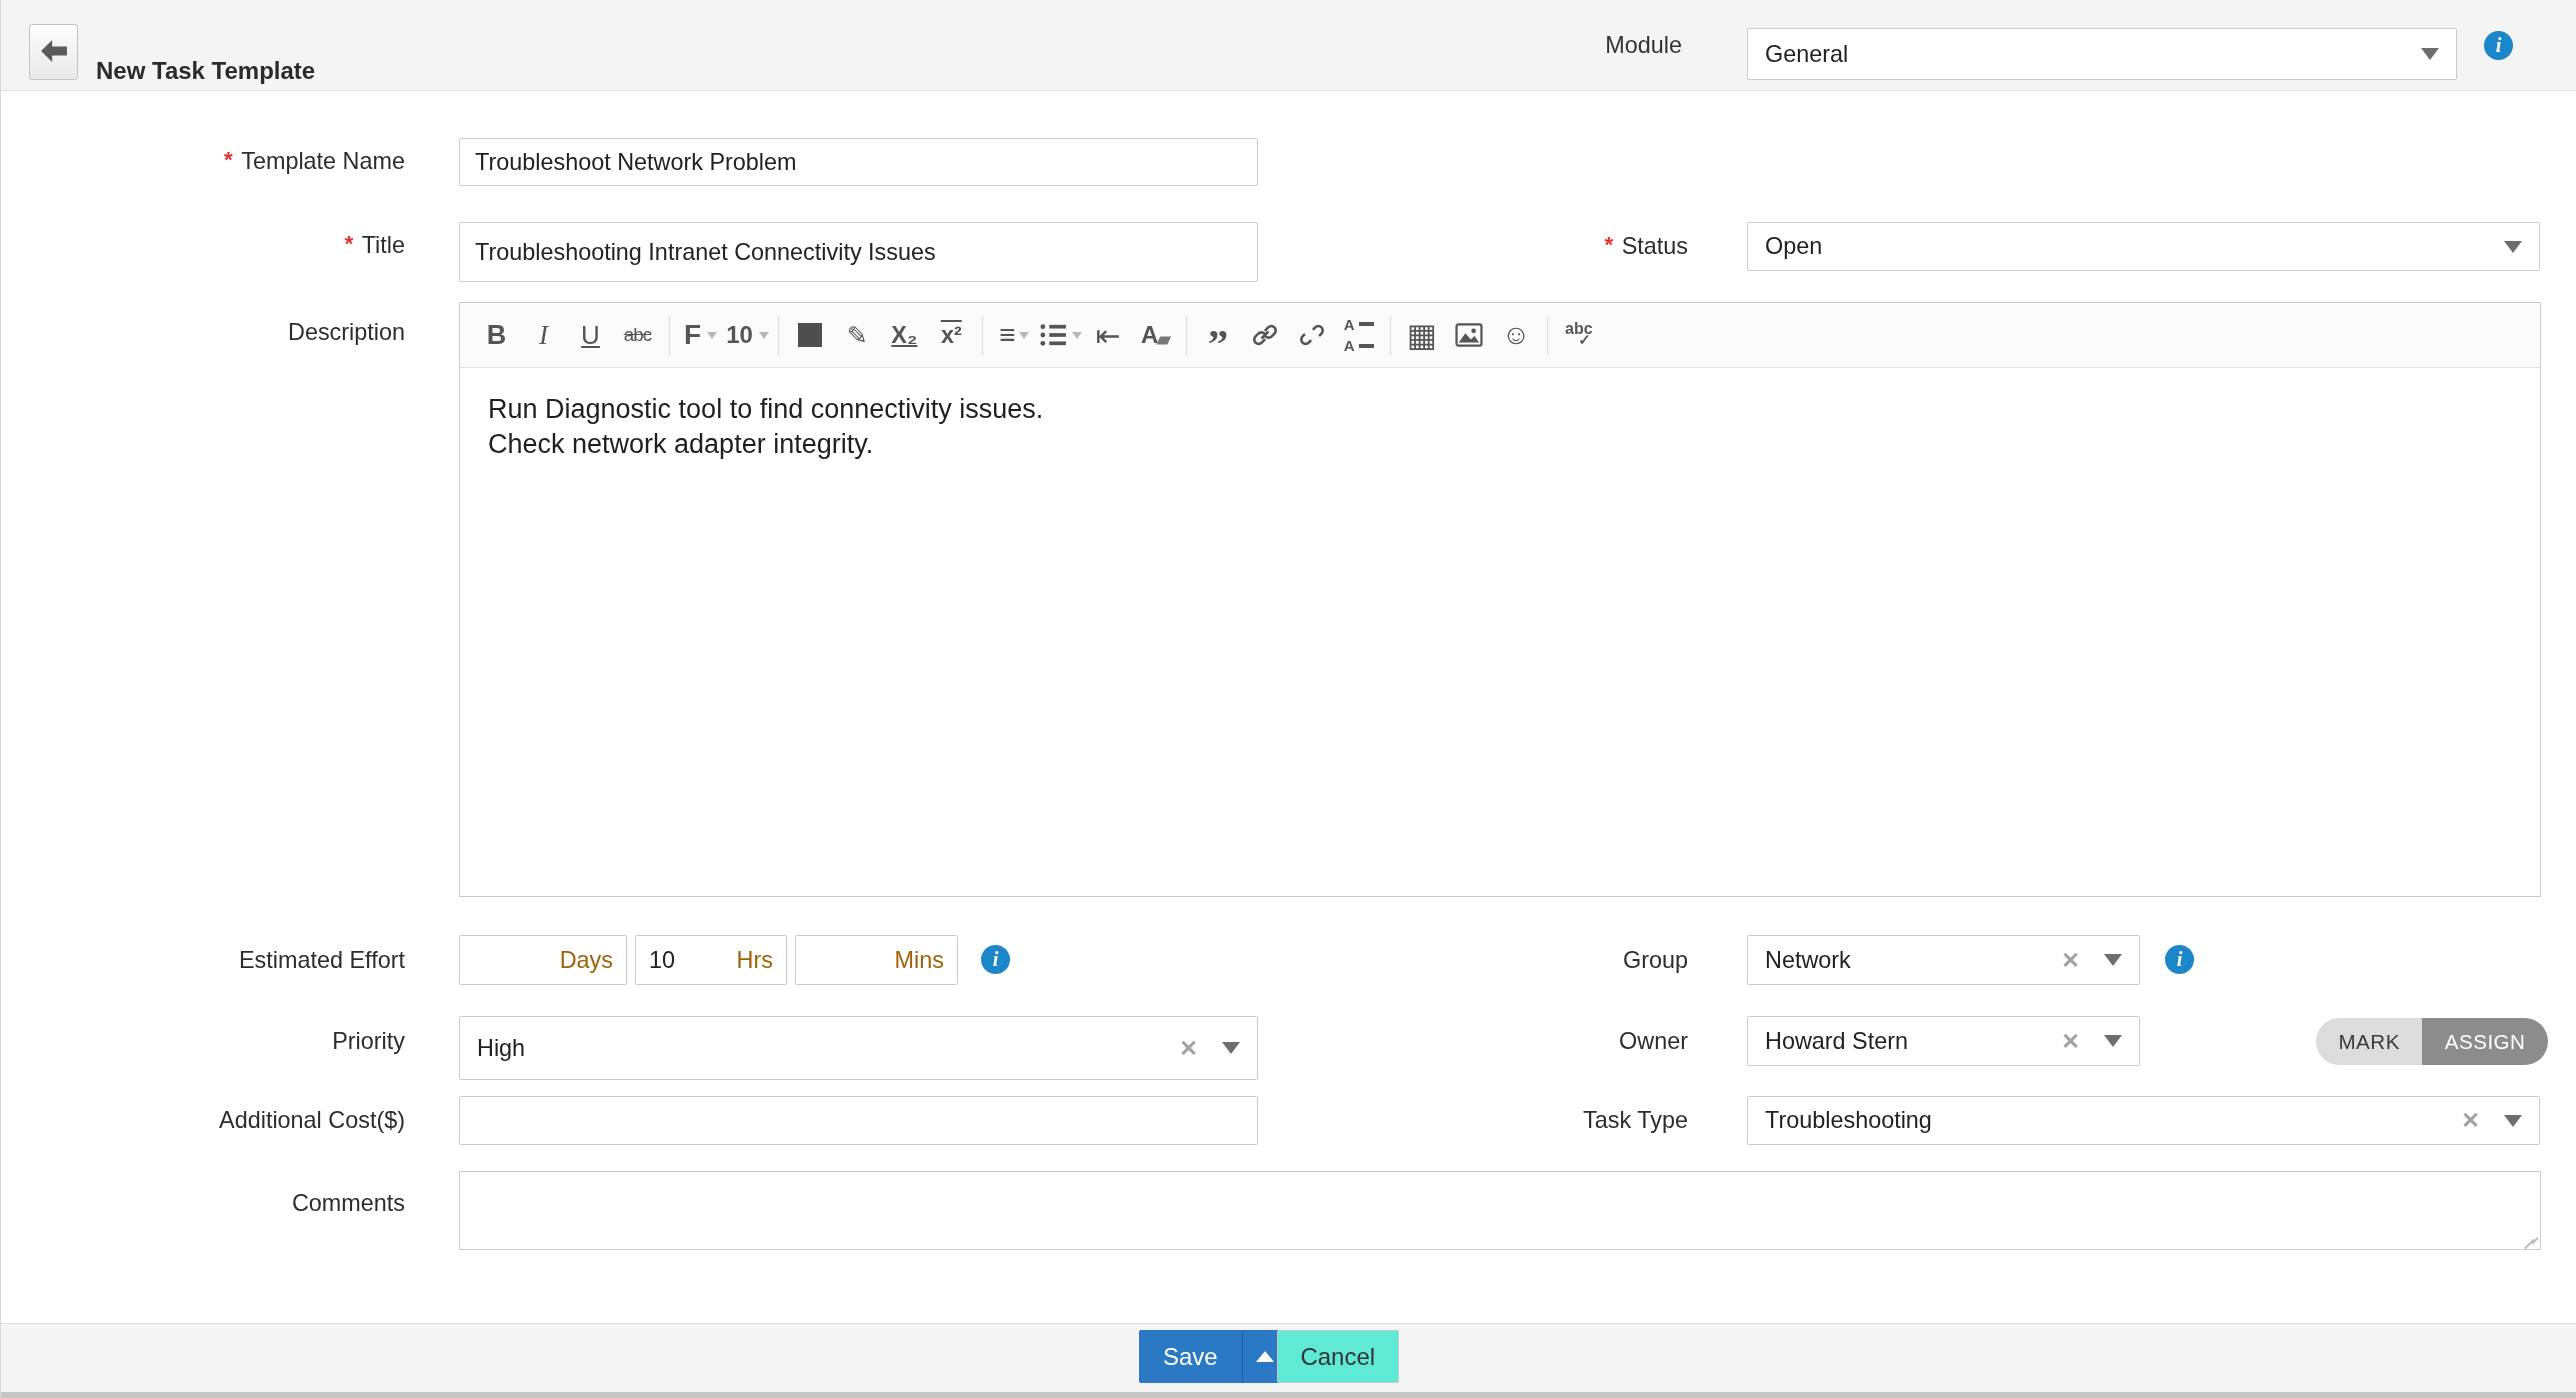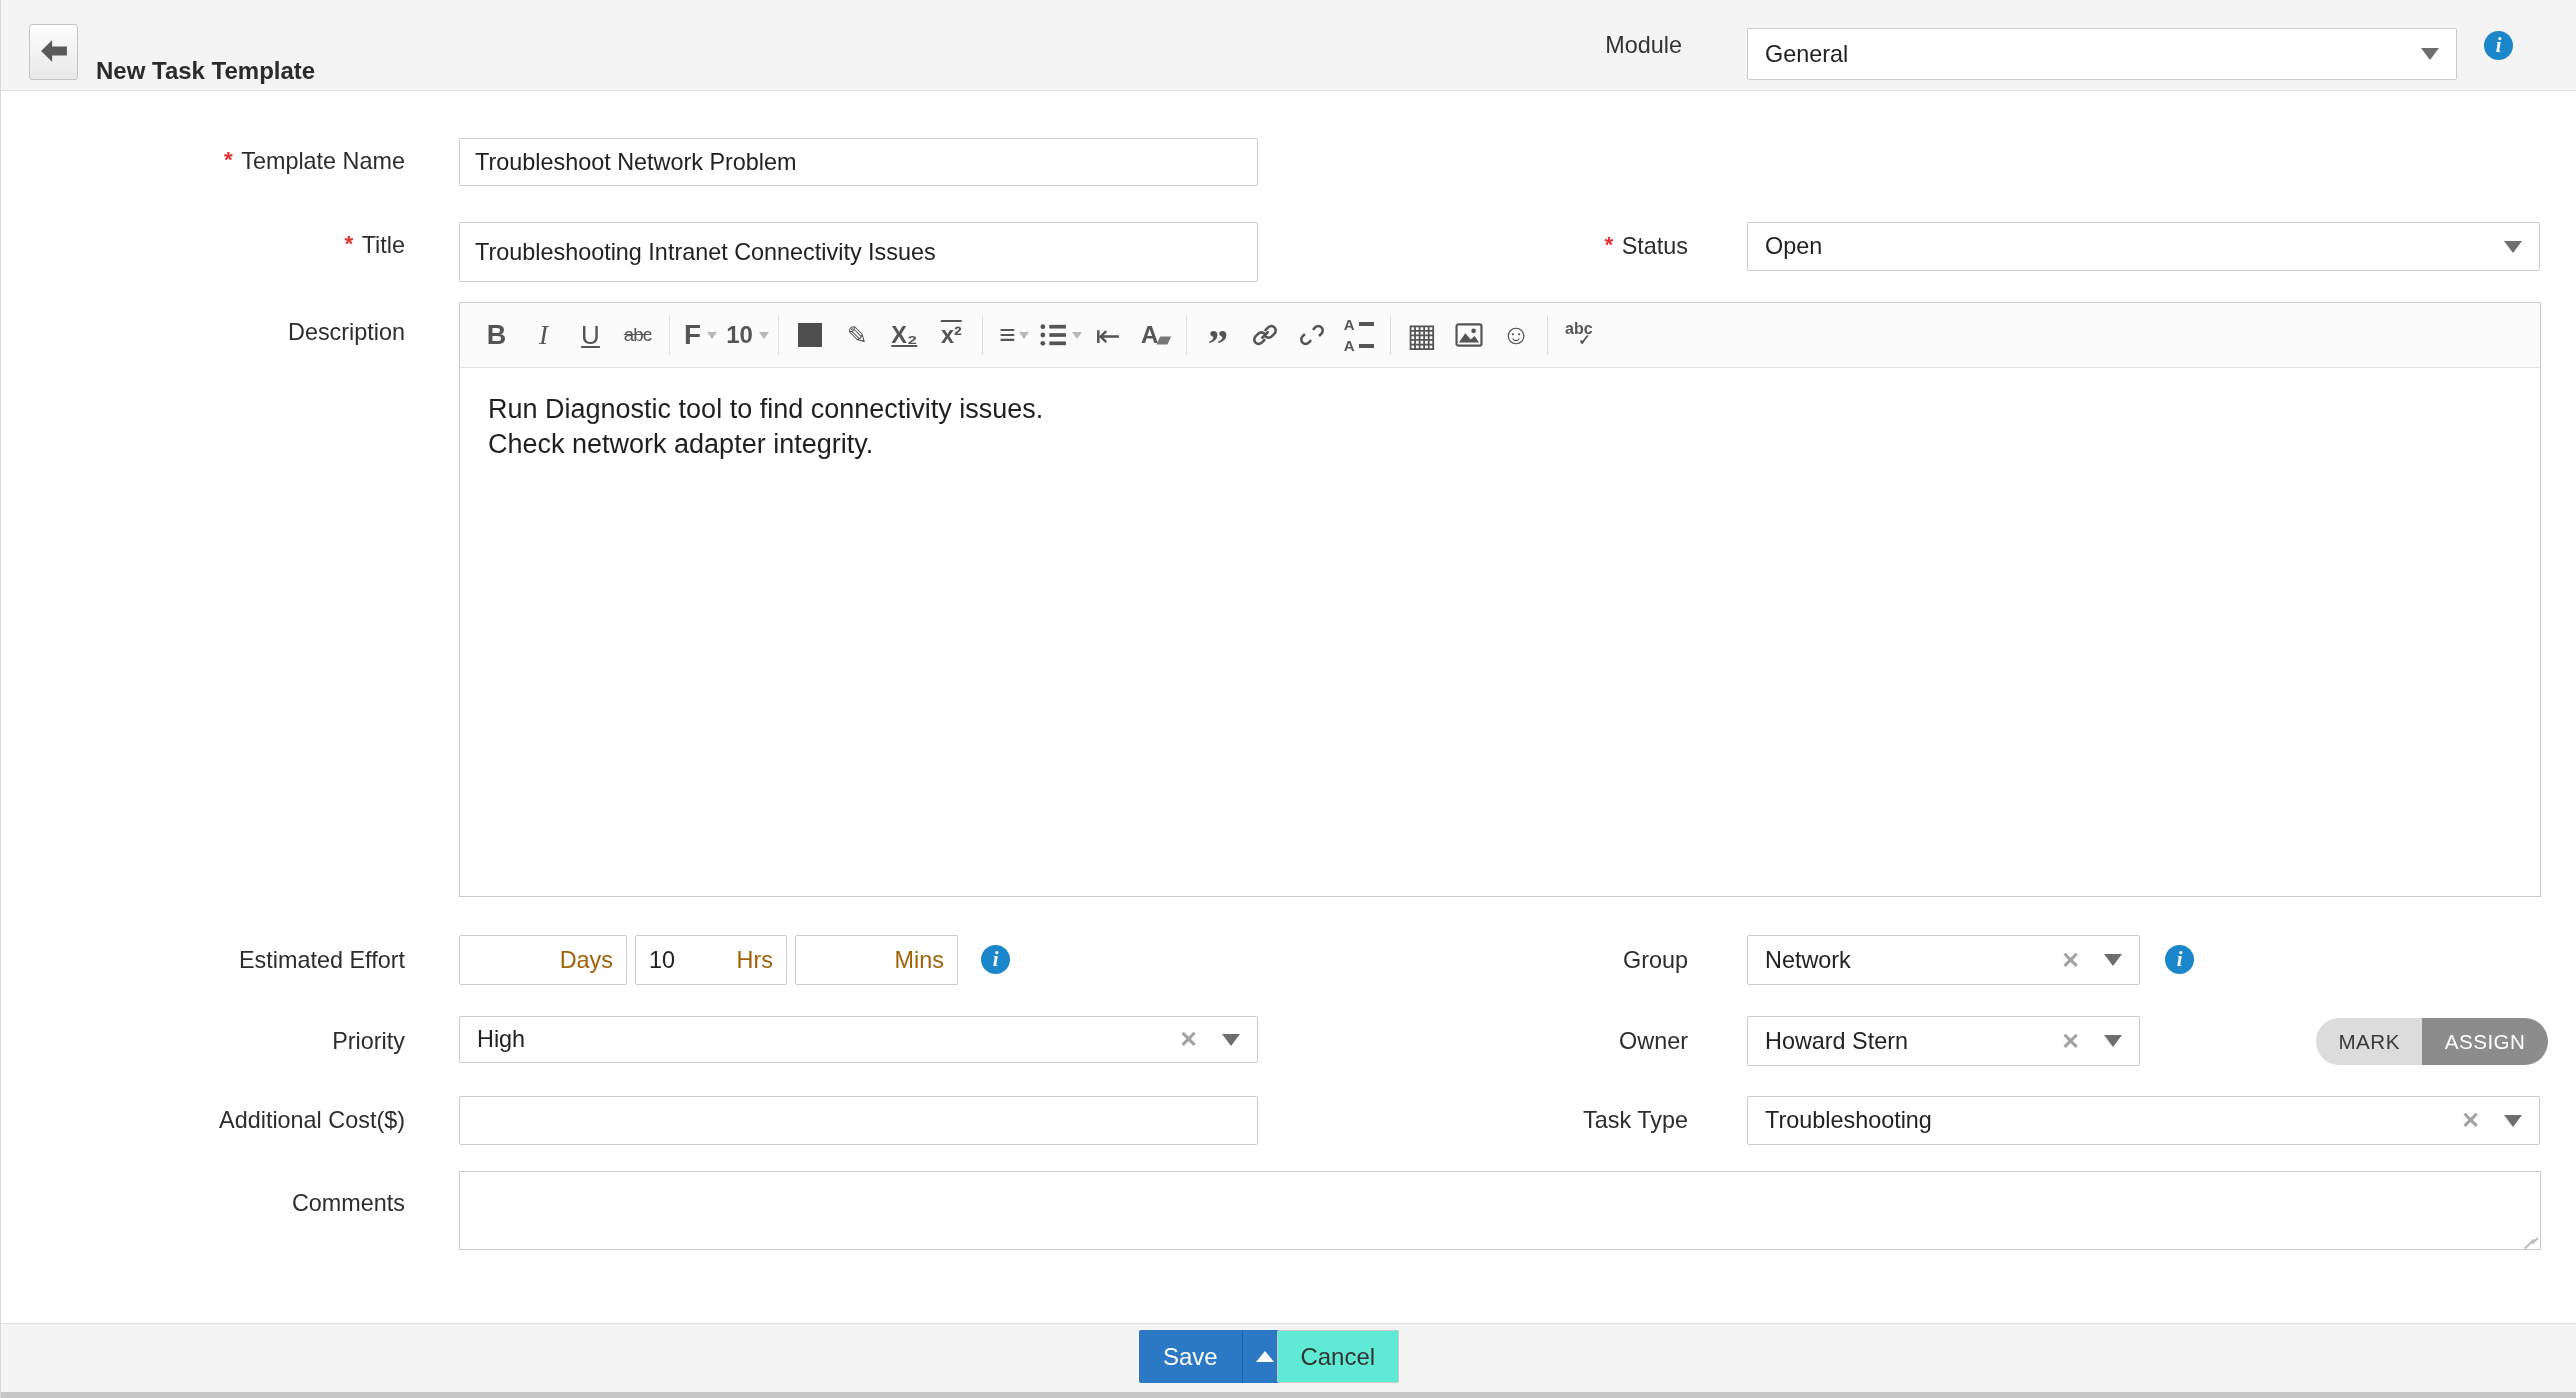--- a/index.html
+++ b/index.html
@@ -315,21 +315,21 @@
   <div class="select-box" style="position:absolute; left:1746px; top:935px; width:393px; height:50px;">
     <span class="val">Network</span>
     <span class="clear-x">✕</span>
     <span class="chev"></span>
   </div>
   <div class="info-icon" style="position:absolute; left:2164px; top:945px;">i</div>
 
   <div class="label-row" style="left:0; top:1016px; width:404px; height:50px;">
     <span>Priority</span>
   </div>
-  <div class="select-box" style="position:absolute; left:458px; top:1016px; width:799px; height:47px;">
+  <div class="select-box" style="position:absolute; left:458px; top:1016px; width:799px; height:64px;">
     <span class="val">High</span>
     <span class="clear-x">✕</span>
     <span class="chev"></span>
   </div>
 
   <div class="label-row" style="left:1402px; top:1016px; width:285px; height:50px;">
     <span>Owner</span>
   </div>
   <div class="select-box" style="position:absolute; left:1746px; top:1016px; width:393px; height:50px;">
     <span class="val">Howard Stern</span>

